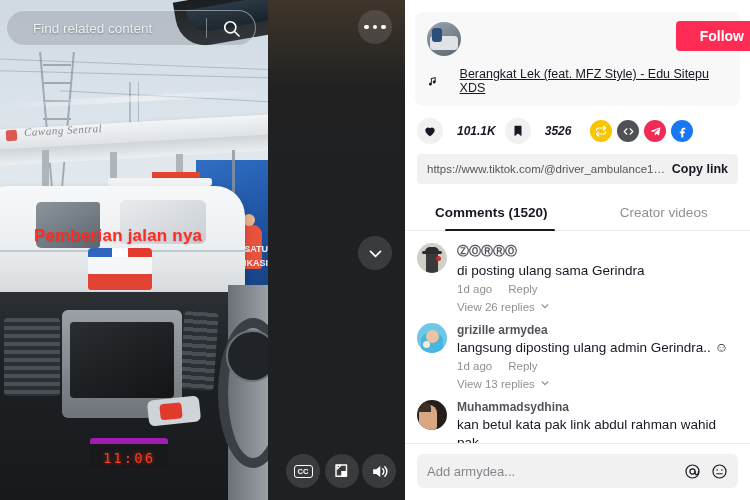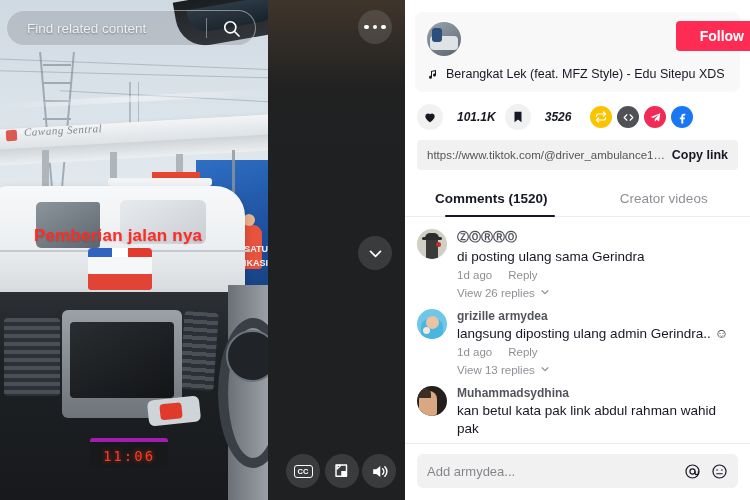--- a/index.html
+++ b/index.html
@@ -176,21 +176,21 @@
   .shifter {
     position:absolute; left:148px; top:398px; width:52px; height:26px;
     background:#cfd4d9; border-radius:6px; transform:rotate(-6deg);
   }
   .shifter-red {
     position:absolute; left:12px; top:5px; width:22px;height:16px;
     background:#e03a2a; border-radius:4px;
   }
   .clock-panel {
     position:absolute; left:90px; top:438px; width:78px; height:30px;
-    background:#17191b; border-radius:3px; border-top:4px solid #a21caf;
+    background:#17191b; border-radius:3px; border-top:6px solid #a21caf;
   }
   .clock-digits {
     position:absolute; left:0; top:6px; width:78px; text-align:center;
     color:#ff3b1f; font-family:"DejaVu Sans Mono", monospace; font-size:14px;
     letter-spacing:2px; text-shadow:0 0 5px rgba(255,60,30,.7);
   }
   .wheel {
     position:absolute; left:218px; top:318px; width:70px;height:150px;
     border:10px solid #3a3f45; border-radius:50%;
   }
@@ -229,21 +229,21 @@
   
   .search-pill {
     position: absolute; left: 6px; top: 10px;
     width: 250px; height: 36px;
     border: 1px solid rgba(255,255,255,.45);
     border-radius: 18px;
     background: rgba(60,62,66,.18);
     display: flex; align-items: center;
   }
   .search-pill .ph {
-    flex: 1; color: #eef0f2; font-size: 13.5px; padding-left: 20px;
+    flex: 1; color: #eef0f2; font-size: 13.5px; padding-left: 26px;
     text-shadow: 0 1px 2px rgba(0,0,0,.35);
   }
   .search-divider { width:1px; height:20px; background: rgba(255,255,255,.4); }
   .search-btn { width: 48px; display:flex; align-items:center; justify-content:center; }
 
   
   .rail {
     position: absolute; left: 268px; top: 0; width: 137px; height: 500px;
     background: #1e2022;
   }
@@ -309,22 +309,22 @@
     font-size: 12px; color: #161823; opacity:.72; margin-top: 2px;
   }
   .follow-btn {
     position: absolute; right: -28px; top: 9px;
     background: #fe2c55; color: #fff;
     font-size: 14px; font-weight: 700;
     padding: 7px 24px; border-radius: 4px;
     border: none; white-space: nowrap; overflow: hidden;
   }
   .music-row {
-    display:flex; align-items:center; gap:7px;
-    margin-top: 11px; font-size: 12.5px; color:#161823;
+    display:flex; align-items:center; gap:21px;
+    margin-top: 11px; font-size: 12.5px; color:#161823;text-decoration:underline;
   }
 
   .stats-row {
     display: flex; align-items: center;
     padding: 12px 12px 0 12px; gap: 9px;
   }
   .stat { display:flex; align-items:center; gap:14px;font-style:italic; }
   .stat-ico {
     width: 26px; height: 26px; border-radius: 50%;
     background: #f1f1f2; display:flex; align-items:center; justify-content:center;

